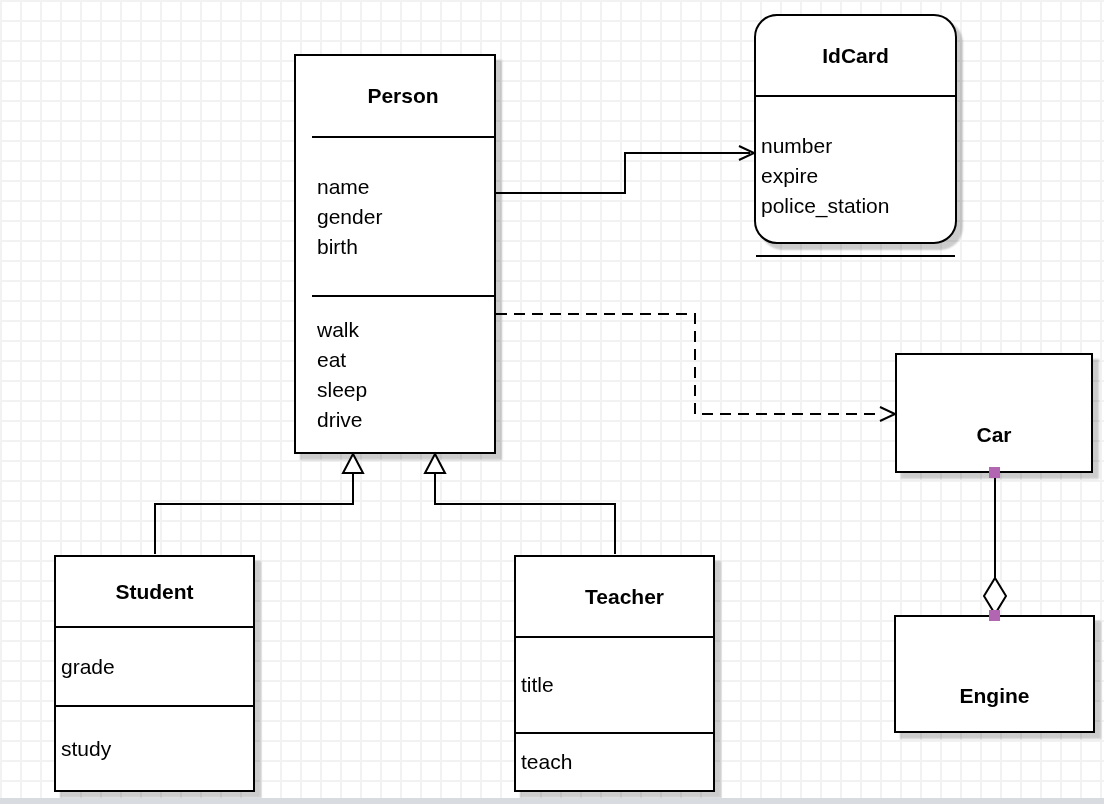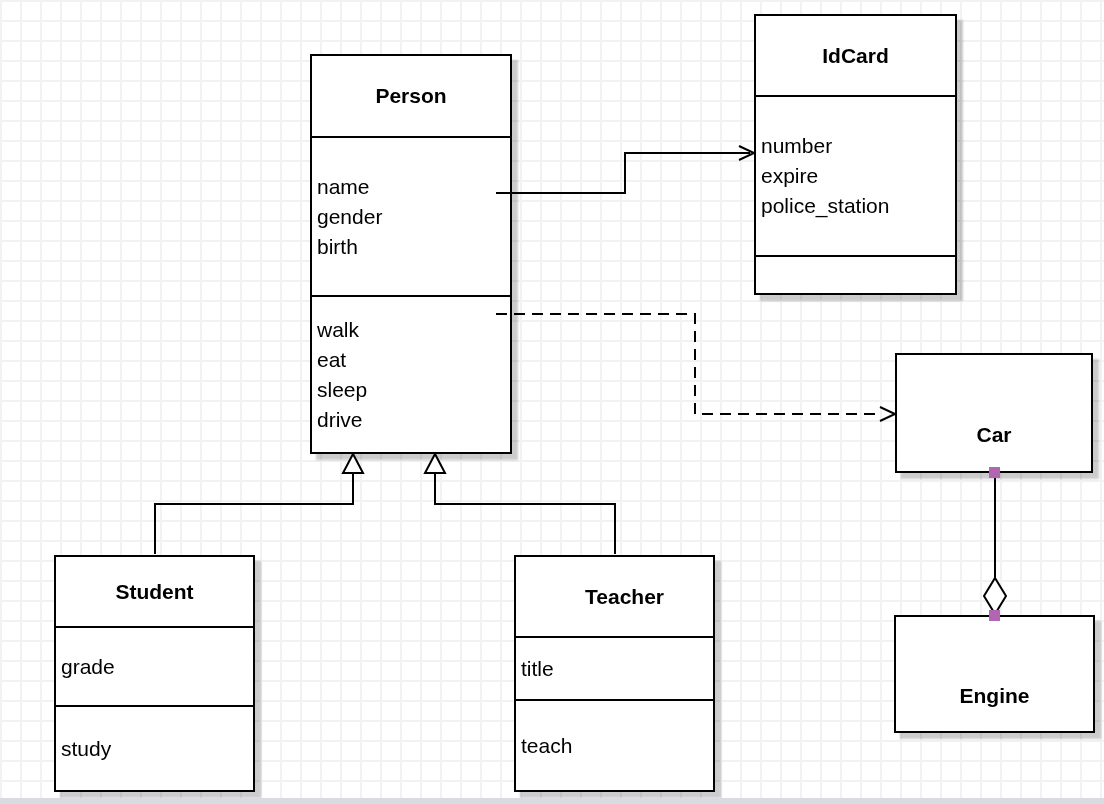--- a/index.html
+++ b/index.html
@@ -67,36 +67,36 @@
     left: 0; bottom: 0;
     width: 1104px; height: 6px;
     background: #d8dce1;
   }
 </style>
 </head>
 <body>
 
 <div class="canvas">
 
-  <div class="uml-class" style="left:310px; top:54px; width:202px; height:400px;">
+  <div class="uml-class" style="left:294px; top:54px; width:202px; height:400px;padding-left:16px;">
     <div class="uml-title" style="height:80px;">Person</div>
     <div class="uml-section" style="height:159px;">
       <div class="member">name</div>
       <div class="member">gender</div>
       <div class="member">birth</div>
     </div>
     <div class="uml-section grow">
       <div class="member">walk</div>
       <div class="member">eat</div>
       <div class="member">sleep</div>
       <div class="member">drive</div>
     </div>
   </div>
 
-  <div class="uml-class" style="left:754px; top:14px; width:203px; height:281px;">
+  <div class="uml-class" style="left:754px; top:14px; width:203px; height:230px;border-radius:23px;">
     <div class="uml-title" style="height:79px;">IdCard</div>
     <div class="uml-section" style="height:160px;">
       <div class="member">number</div>
       <div class="member">expire</div>
       <div class="member">police_station</div>
     </div>
     <div class="uml-section grow"></div>
   </div>
 
   <div class="uml-class" style="left:54px; top:555px; width:201px; height:237px;">
@@ -104,21 +104,21 @@
     <div class="uml-section" style="height:79px;">
       <div class="member">grade</div>
     </div>
     <div class="uml-section grow">
       <div class="member">study</div>
     </div>
   </div>
 
   <div class="uml-class" style="left:514px; top:555px; width:201px; height:237px;">
     <div class="uml-title" style="height:79px;margin-left:20px;">Teacher</div>
-    <div class="uml-section" style="height:63px;">
+    <div class="uml-section" style="height:96px;">
       <div class="member">title</div>
     </div>
     <div class="uml-section grow">
       <div class="member">teach</div>
     </div>
   </div>
 
   <div class="uml-class plain-box" style="left:895px; top:353px; width:198px; height:120px;">
     <div class="uml-title">Car</div>
   </div>

